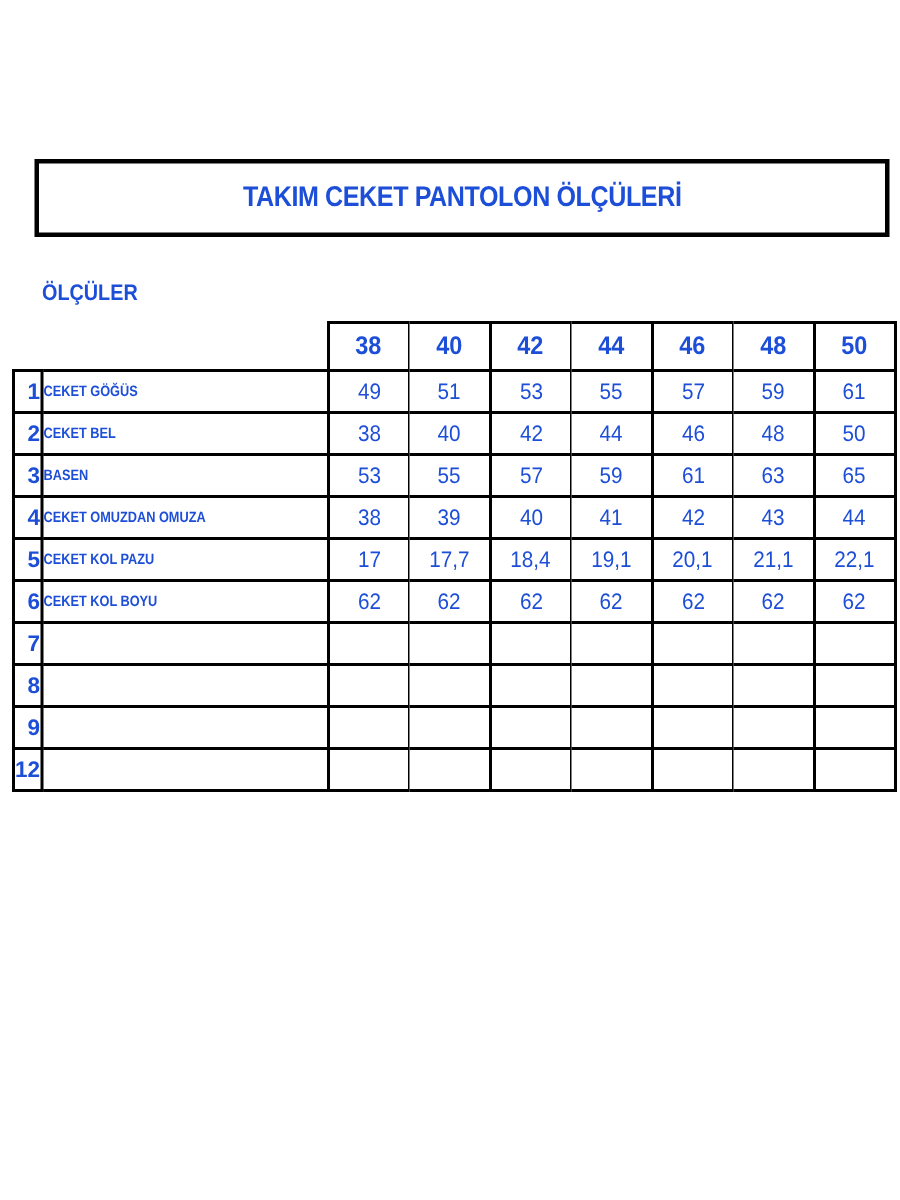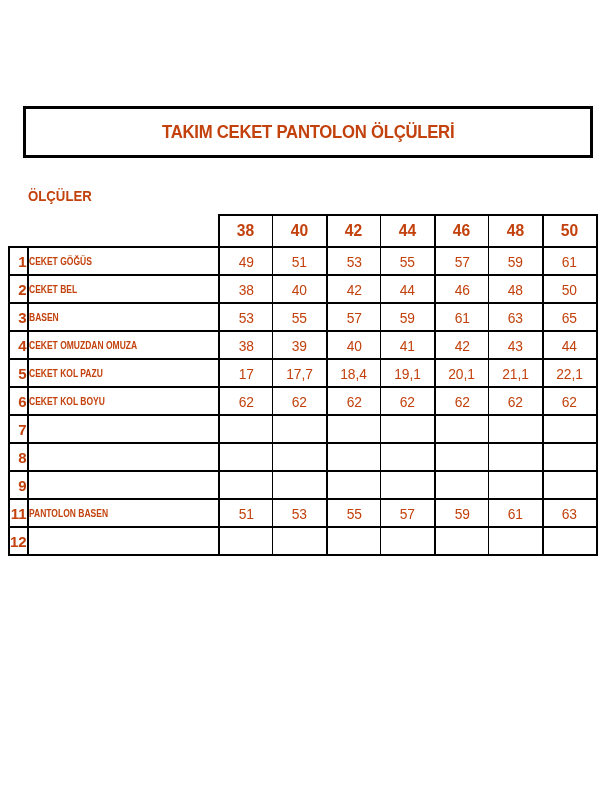--- a/index.html
+++ b/index.html
@@ -4,21 +4,21 @@
 <style>
   * { margin: 0; padding: 0; box-sizing: border-box; }
   html, body { background: #e9e9e9; }
   body { font-family: "Liberation Sans", "DejaVu Sans", sans-serif; }
 
   .page {
     position: relative;
     width: 600px;
     height: 800px;
     background: #ffffff;
-    color: #c2410c;
+    color: #1d4ed8;
     overflow: hidden;
     margin: 0 auto;
   }
 
   .title-box {
     position: absolute;
     left: 23px;
     top: 106px;
     width: 570px;
     height: 52px;
@@ -245,31 +245,20 @@
           <td class="label-cell"><span class="cond"></span></td>
           <td class="val-cell v-thick"><span class="cnum"></span></td>
           <td class="val-cell"><span class="cnum"></span></td>
           <td class="val-cell v-thick"><span class="cnum"></span></td>
           <td class="val-cell"><span class="cnum"></span></td>
           <td class="val-cell v-thick"><span class="cnum"></span></td>
           <td class="val-cell"><span class="cnum"></span></td>
           <td class="val-cell v-thick last-col"><span class="cnum"></span></td>
         </tr>
         <tr class="body-row">
-          <td class="num-cell">11</td>
-          <td class="label-cell"><span class="cond">PANTOLON BASEN</span></td>
-          <td class="val-cell v-thick"><span class="cnum">51</span></td>
-          <td class="val-cell"><span class="cnum">53</span></td>
-          <td class="val-cell v-thick"><span class="cnum">55</span></td>
-          <td class="val-cell"><span class="cnum">57</span></td>
-          <td class="val-cell v-thick"><span class="cnum">59</span></td>
-          <td class="val-cell"><span class="cnum">61</span></td>
-          <td class="val-cell v-thick last-col"><span class="cnum">63</span></td>
-        </tr>
-        <tr class="body-row">
           <td class="num-cell">12</td>
           <td class="label-cell"><span class="cond"></span></td>
           <td class="val-cell v-thick"><span class="cnum"></span></td>
           <td class="val-cell"><span class="cnum"></span></td>
           <td class="val-cell v-thick"><span class="cnum"></span></td>
           <td class="val-cell"><span class="cnum"></span></td>
           <td class="val-cell v-thick"><span class="cnum"></span></td>
           <td class="val-cell"><span class="cnum"></span></td>
           <td class="val-cell v-thick last-col"><span class="cnum"></span></td>
         </tr>

